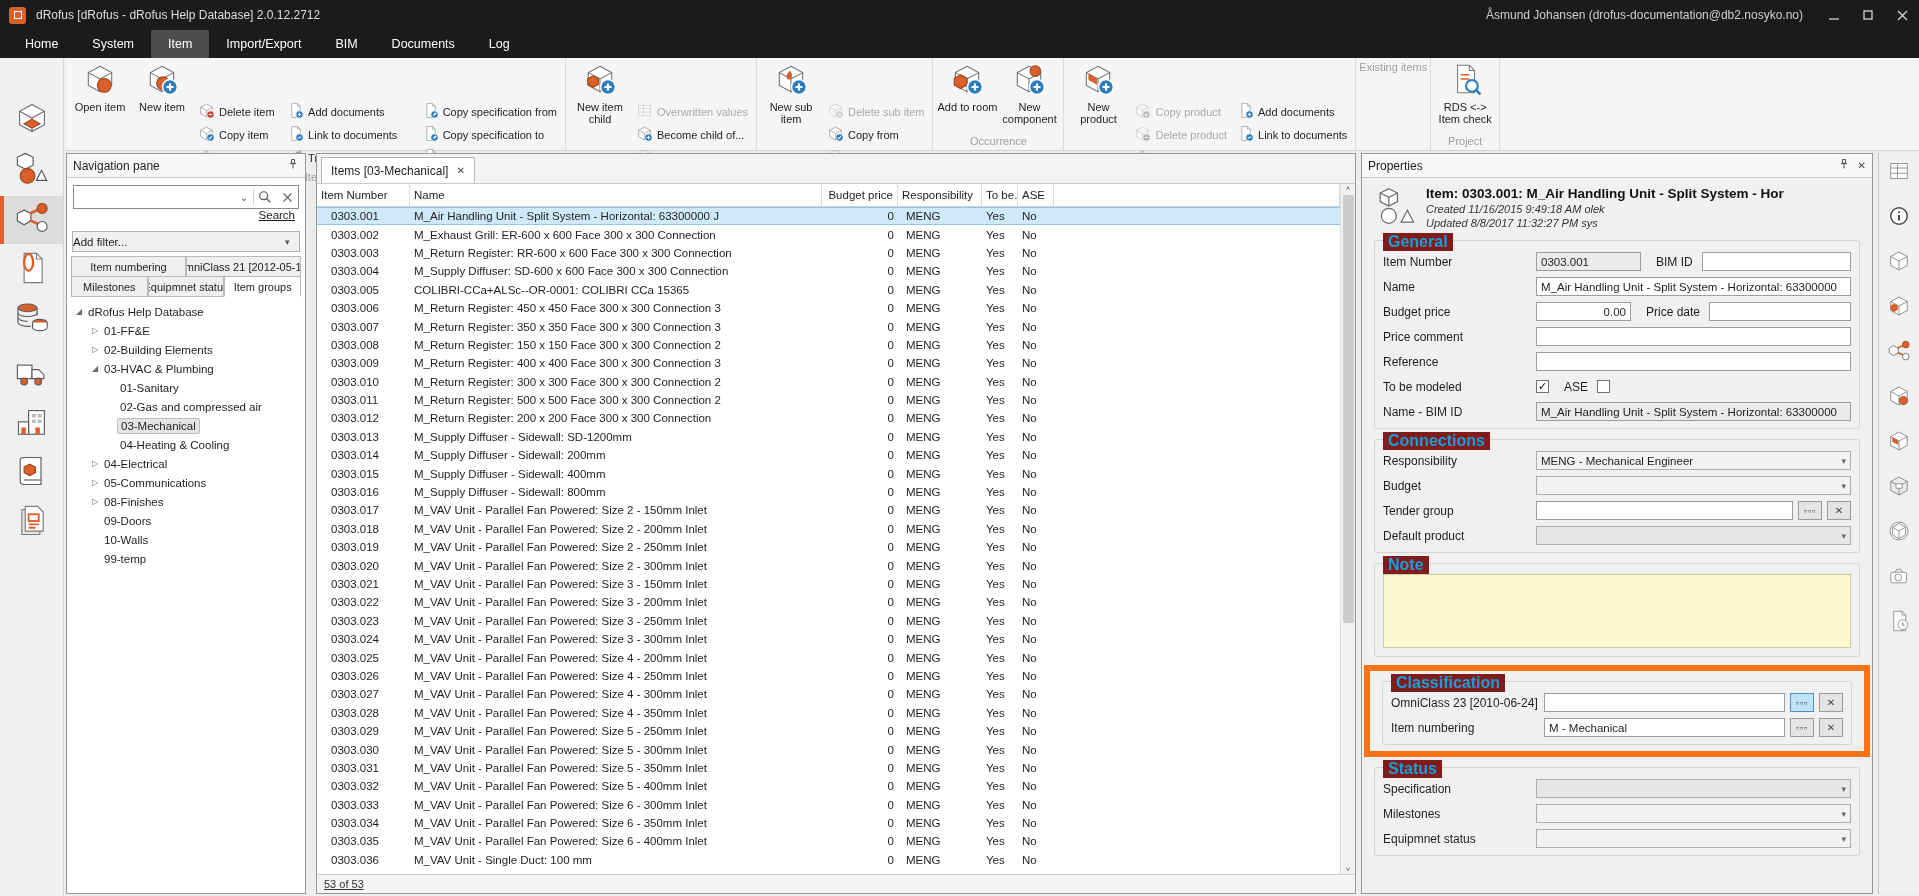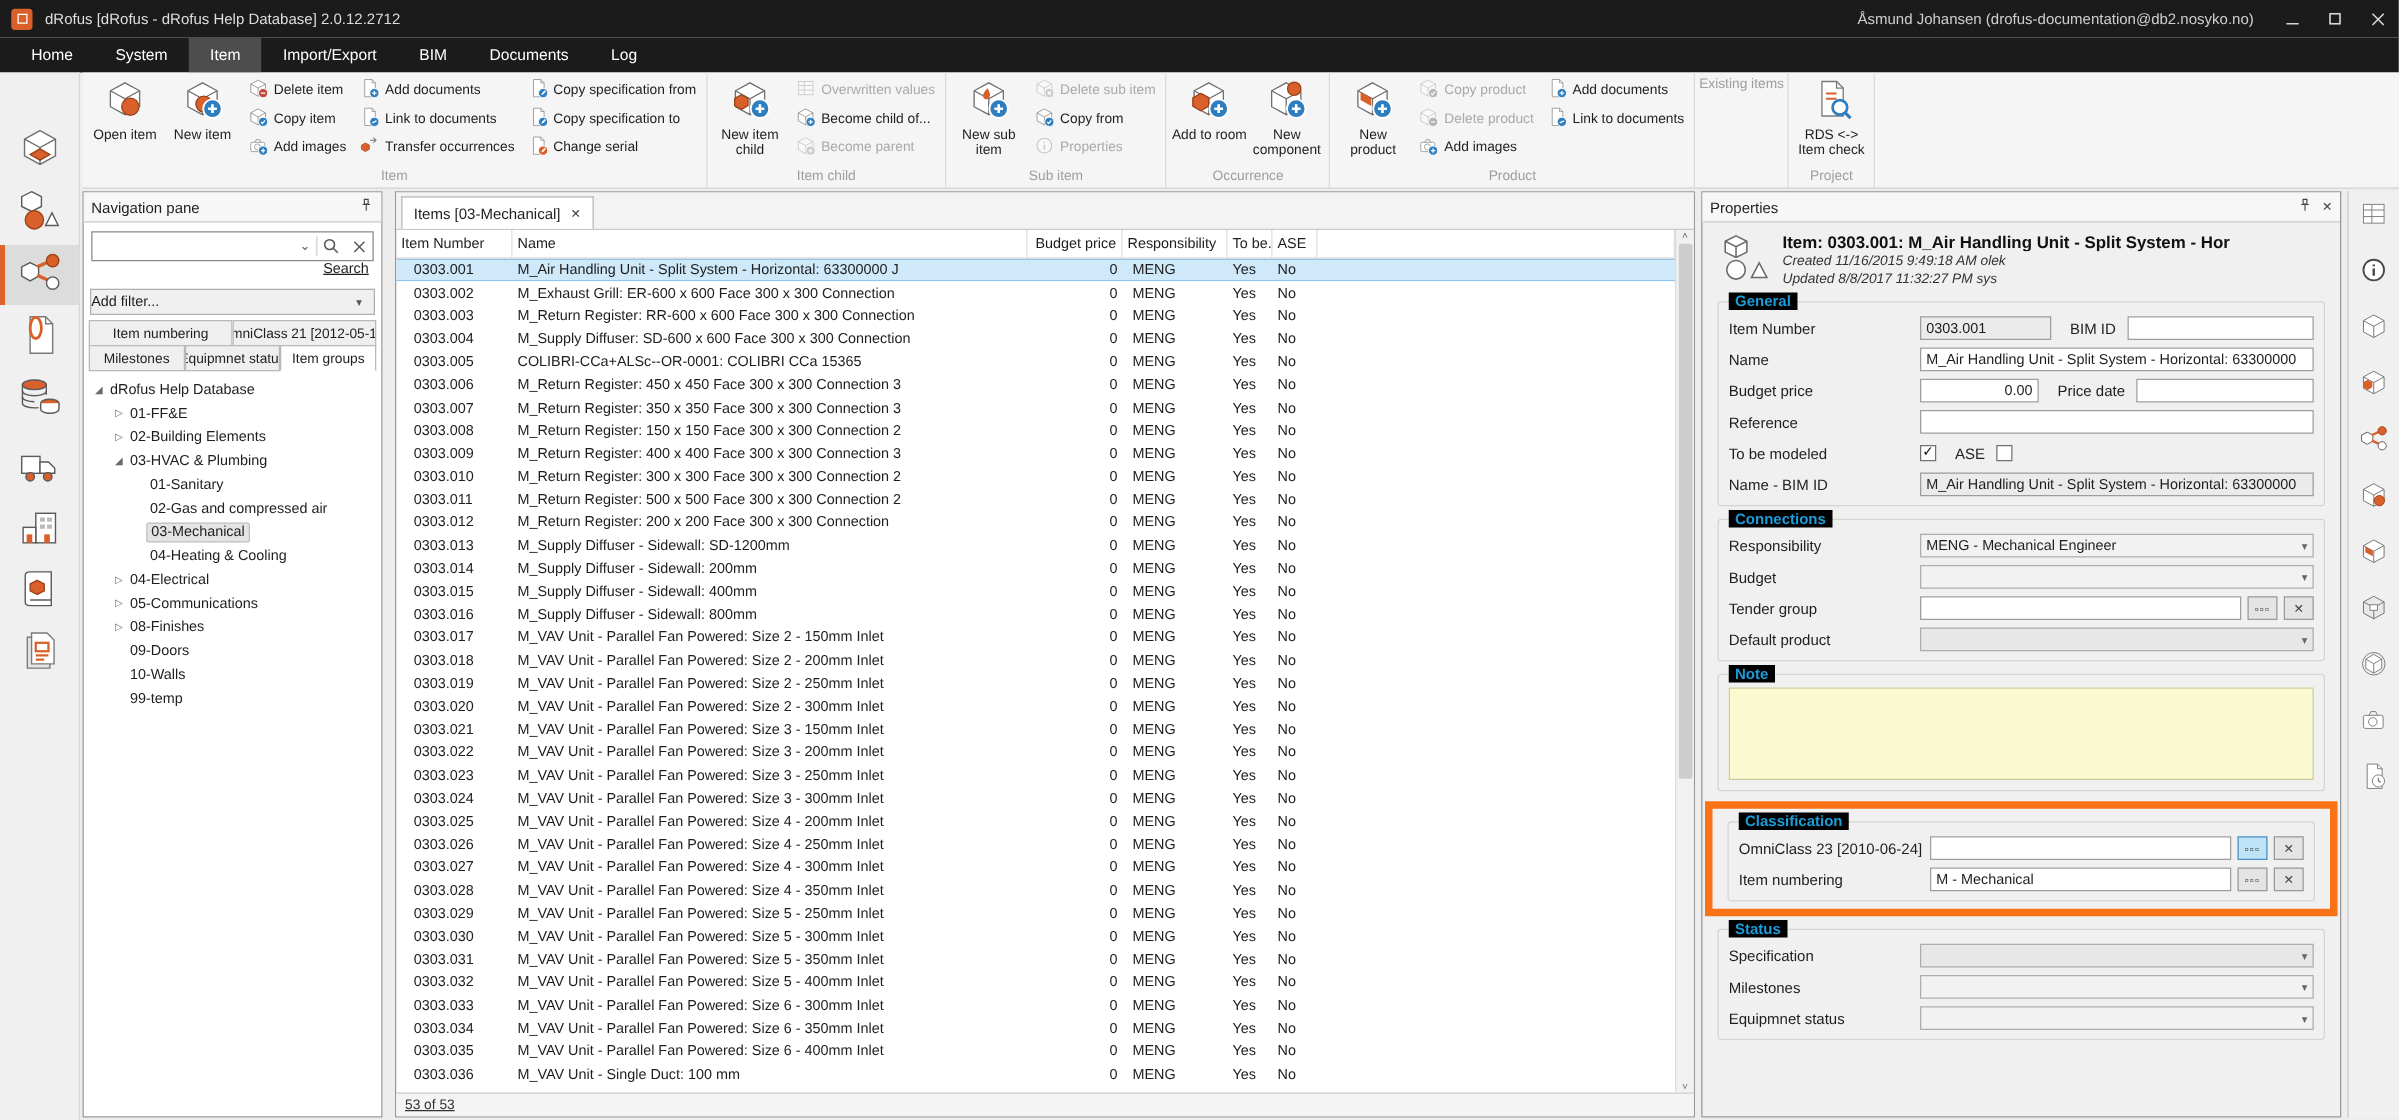--- a/index.html
+++ b/index.html
@@ -24,21 +24,21 @@
   .menu-item.active{background:#4d4d4d;}
   
   .ribbon{position:absolute;left:66px;top:58px;width:1853px;height:93px;background:#f5f5f5;
     border-bottom:1px solid #d2d2d2;display:flex;align-items:stretch;}
   .rgroup{display:flex;flex-direction:column;border-right:1px solid #dcdcdc;padding:1px 3px 0 3px;}
   .rgroup-content{flex:1;display:flex;align-items:flex-start;}
   .rgroup-label{height:17px;line-height:16px;text-align:center;color:#9d9d9d;font-size:11px;}
   .bigbtn{width:62px;min-height:70px;display:flex;flex-direction:column;align-items:center;
     text-align:center;font-size:11px;color:#1e1e1e;padding:3px 1px 0 1px;line-height:12px;}
   .bigbtn .ic{margin-bottom:3px;}
-  .smallcol{display:flex;flex-direction:column;padding-top:1px;}
+  .smallcol{display:flex;flex-direction:column;padding-top:1px;margin-top:40px;}
   .smallbtn{display:flex;align-items:center;gap:4px;height:23px;font-size:11px;color:#1e1e1e;
     padding:0 5px;white-space:nowrap;}
   .disabled{color:#a9a9a9 !important;}
   .disabled svg{opacity:.45;filter:grayscale(.9);}
   
   .leftrail{position:absolute;left:0;top:58px;width:64px;bottom:0;background:#f0f0f0;
     border-right:1px solid #d7d7d7;}
   .railbtn{position:absolute;left:0;width:63px;height:48px;display:flex;align-items:center;
     justify-content:center;}
   .railbtn.sel{background:#dcdcdc;}
@@ -96,22 +96,22 @@
   .gfoot{height:19px;background:#f4f4f4;border-top:1px solid #cccccc;font-size:11px;color:#333;
     display:flex;align-items:center;padding:0 7px;text-decoration:underline;}
   
   .props{left:1361px;width:512px;background:#f0f0f0;display:flex;flex-direction:column;}
   .props-body{flex:1;overflow:hidden;padding-top:4px;}
   .item-head{display:flex;margin:4px 8px 2px 12px;gap:10px;}
   .item-head .tt{min-width:0;}
   .p-title{font-size:13.5px;font-weight:bold;color:#111;white-space:nowrap;overflow:hidden;}
   .p-meta{font-size:11px;font-style:italic;color:#333;margin-top:2px;white-space:nowrap;}
   .pgroup{border:1px solid #d4d4d4;border-radius:3px;margin:10px 12px 4px 12px;padding:8px 8px 4px 8px;position:relative;background:#f0f0f0;}
-  .pgroup-title{position:absolute;top:-8px;left:8px;background:#000000;padding:0 5px;
-    color:#1a9dd9;font-weight:bold;font-size:12px;}
+  .pgroup-title{position:absolute;top:-8px;left:8px;background:#7f1d1d;padding:0 5px;
+    color:#1a9dd9;font-weight:bold;font-size:16px;}
   .prow{display:flex;align-items:center;height:25px;gap:5px;}
   .prow .plabel{width:148px;flex:none;font-size:12px;color:#1e1e1e;}
   .pinput{height:19px;border:1px solid #9d9d9d;background:#fff;font-size:11.5px;color:#1e1e1e;
     padding:0 4px;font-family:"Liberation Sans",sans-serif;min-width:0;}
   .pinput.ro{background:#ebebeb;}
   .pinput.num{text-align:right;}
   .psel{height:19px;border:1px solid #adadad;background:#f2f2f2;display:flex;align-items:center;
     font-size:11.5px;color:#1e1e1e;padding:0 2px 0 4px;min-width:0;}
   .psel .v{flex:1;overflow:hidden;white-space:nowrap;}
   .psel .ch{font-size:9px;color:#666;padding:0 2px;}
@@ -1002,20 +1002,24 @@
             <div class="plabel">Name</div>
             <input class="pinput" value="M_Air Handling Unit - Split System - Horizontal: 63300000" style="flex: 1 1 0%;">
           </div>
           <div class="prow">
             <div class="plabel">Budget price</div>
             <input class="pinput num" value="0.00" style="width: 95px;">
             <span class="ilabel">Price date</span>
             <input class="pinput" value="" style="flex: 1 1 0%;">
           </div>
           <div class="prow">
+            <div class="plabel">Price comment</div>
+            <input class="pinput" value="" style="flex: 1 1 0%;">
+          </div>
+          <div class="prow">
             <div class="plabel">Reference</div>
             <input class="pinput" value="" style="flex: 1 1 0%;">
           </div>
           <div class="prow">
             <div class="plabel">To be modeled</div>
             <div class="cb">
               <span>✓</span>
             </div>
             <span class="ilabel">ASE</span>
             <div class="cb"></div>

